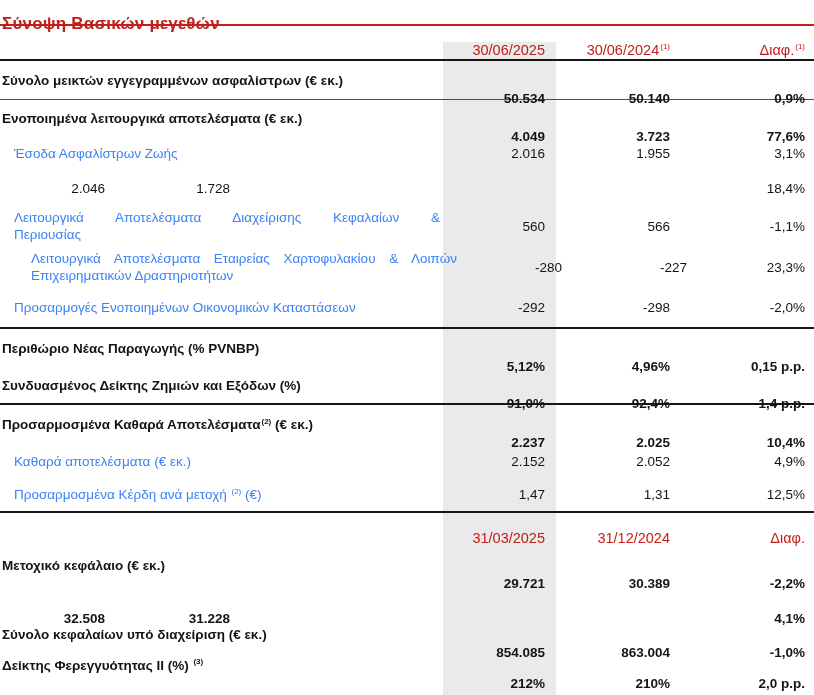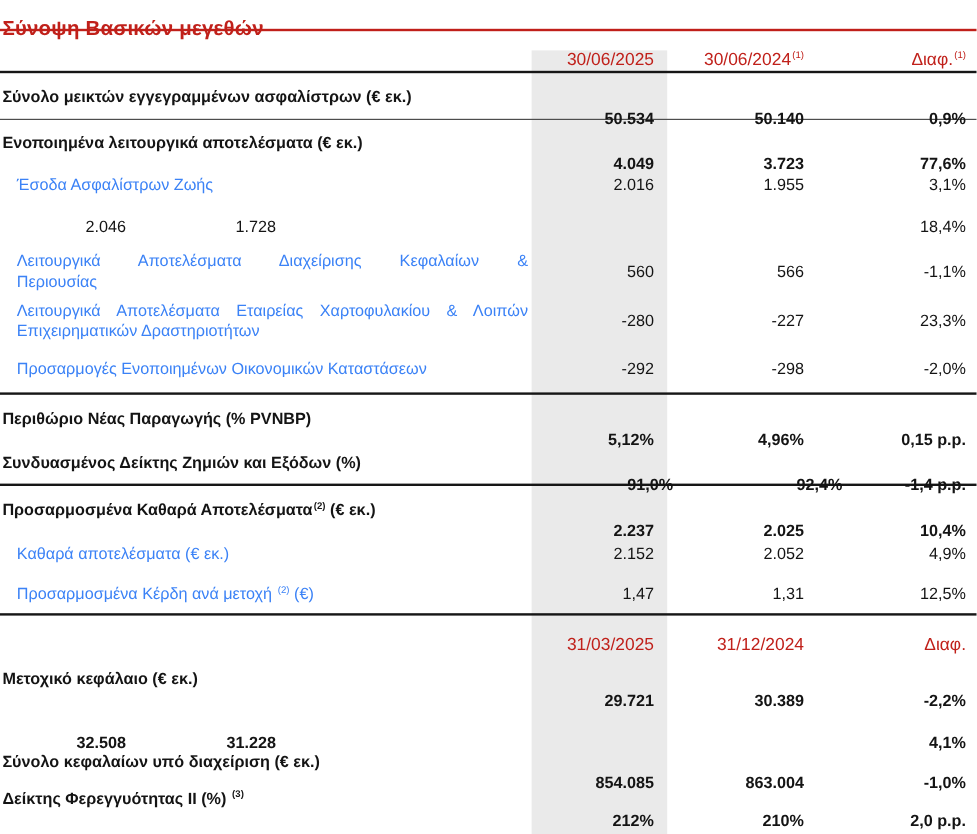--- a/index.html
+++ b/index.html
@@ -115,42 +115,42 @@
       </div>
       <div class="trow tdata b-none" style="height: 40px;">
         <div class="cell lbl sub">
           <span class="line-j">Λειτουργικά Αποτελέσματα Διαχείρισης Κεφαλαίων &amp;</span>
           <span class="line-n">Περιουσίας</span>
         </div>
         <div class="cell v1">560</div>
         <div class="cell v2">566</div>
         <div class="cell v3">-1,1%</div>
       </div>
-      <div class="trow tdata b-none" style="height: 42px;">
+      <div class="trow tdata b-none" style="height: 42px; padding-left: 17px;">
         <div class="cell lbl sub">
           <span class="line-j">Λειτουργικά Αποτελέσματα Εταιρείας Χαρτοφυλακίου &amp; Λοιπών</span>
           <span class="line-n">Επιχειρηματικών Δραστηριοτήτων</span>
         </div>
         <div class="cell v1">-280</div>
         <div class="cell v2">-227</div>
         <div class="cell v3">23,3%</div>
       </div>
       <div class="trow tdata b-dark" style="height: 41px;">
         <div class="cell lbl sub"><span>Προσαρμογές Ενοποιημένων Οικονομικών Καταστάσεων</span></div>
         <div class="cell v1">-292</div>
         <div class="cell v2">-298</div>
         <div class="cell v3">-2,0%</div>
       </div>
       <div class="trow tdata b-none rb" style="height: 38px;">
         <div class="cell lbl boldrow"><span>Περιθώριο Νέας Παραγωγής (% PVNBP)</span></div>
         <div class="cell v1">5,12%</div>
         <div class="cell v2">4,96%</div>
         <div class="cell v3">0,15 p.p.</div>
       </div>
-      <div class="trow tdata b-dark rb" style="height: 38px; gap: 16px;">
+      <div class="trow tdata b-dark rb" style="height: 38px;">
         <div class="cell lbl boldrow"><span>Συνδυασμένος Δείκτης Ζημιών και Εξόδων (%)</span></div>
         <div class="cell v1">91,0%</div>
         <div class="cell v2">92,4%</div>
         <div class="cell v3">-1,4 p.p.</div>
       </div>
       <div class="trow tdata b-none rb" style="height: 39px; justify-content: flex-end;">
         <div class="cell lbl boldrow"><span>Προσαρμοσμένα Καθαρά Αποτελέσματα</span><sup>(2)</sup><span> (€ εκ.)</span></div>
         <div class="cell v1">2.237</div>
         <div class="cell v2">2.025</div>
         <div class="cell v3">10,4%</div>

